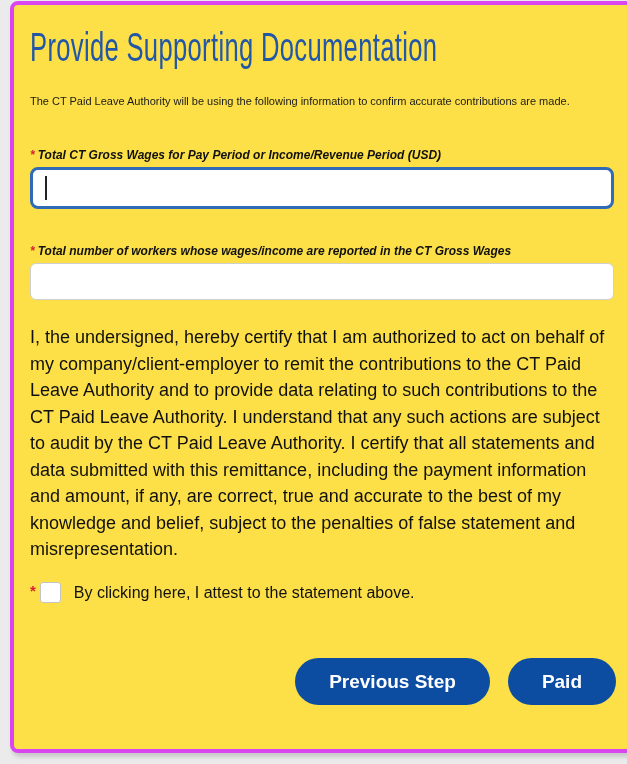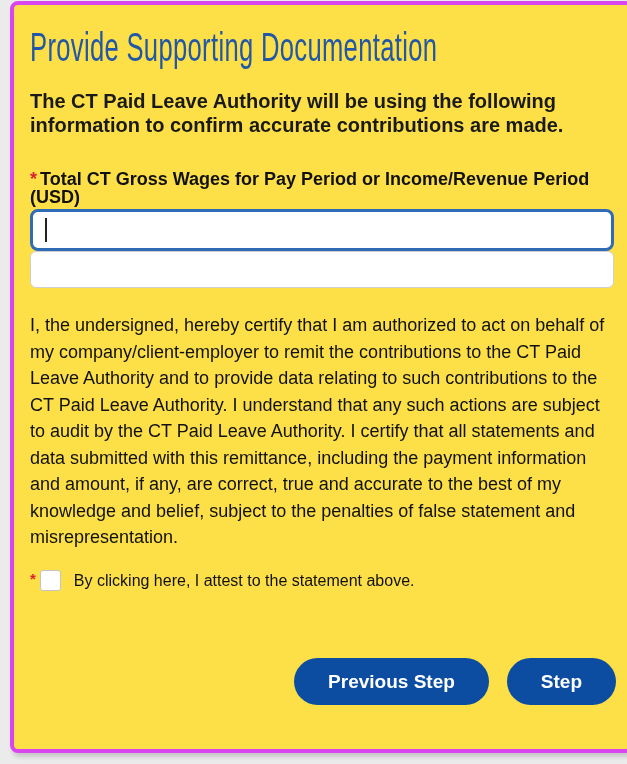--- a/index.html
+++ b/index.html
@@ -35,33 +35,33 @@
     white-space: nowrap;
   }
   h1.page-title .condense {
     display: inline-block;
     transform: scaleX(0.64);
     transform-origin: left center;
     letter-spacing: 0.5px;
   }
   p.intro {
     margin: 20px 0 0 0;
-    font-size: 20px;
+    font-size: 11px;
     line-height: 24px;
     color: #1a1a1a;
     max-width: 586px;
-    font-weight: bold;
   }
   .field-label {
     display: block;
     margin: 33px 0 3px 0;
-    font-size: 18px;
+    font-size: 12px;
     font-weight: bold;
     color: #111111;
     line-height: 18px;
+    font-style: italic;
   }
   .req {
     color: #da2032;
     font-weight: bold;
     margin-right: 3px;
   }
   .input-wrap {
     position: relative;
   }
   input.text-input {
@@ -159,30 +159,33 @@
   <p class="intro">The CT Paid Leave Authority will be using the following information to confirm accurate contributions are made.</p>
 
   <label class="field-label">
     <span class="req">*</span><span>Total CT Gross Wages for Pay Period or Income/Revenue Period (USD)</span>
   </label>
   <div class="input-wrap">
     <input type="text" class="text-input focused" value="" style="">
     <span class="caret"></span>
   </div>
 
+  <label class="field-label">
+    <span class="req">*</span><span>Total number of workers whose wages/income are reported in the CT Gross Wages</span>
+  </label>
   <div class="input-wrap">
     <input type="text" class="text-input normal" value="" style="">
   </div>
 
   <p class="certification">I, the undersigned, hereby certify that I am authorized to act on behalf of my company/client-employer to remit the contributions to the CT Paid Leave Authority and to provide data relating to such contributions to the CT Paid Leave Authority. I understand that any such actions are subject to audit by the CT Paid Leave Authority. I certify that all statements and data submitted with this remittance, including the payment information and amount, if any, are correct, true and accurate to the best of my knowledge and belief, subject to the penalties of false statement and misrepresentation.</p>
 
   <div class="attest-row">
     <span class="req">*</span>
     <span class="checkbox"></span>
     <span class="attest-text">By clicking here, I attest to the statement above.</span>
   </div>
 
   <div class="btn-row">
     <button class="pill-btn">Previous Step</button>
-    <button class="pill-btn">Step</button>
+    <button class="pill-btn">Paid</button>
   </div>
 
 </div>
 
 </body></html>

